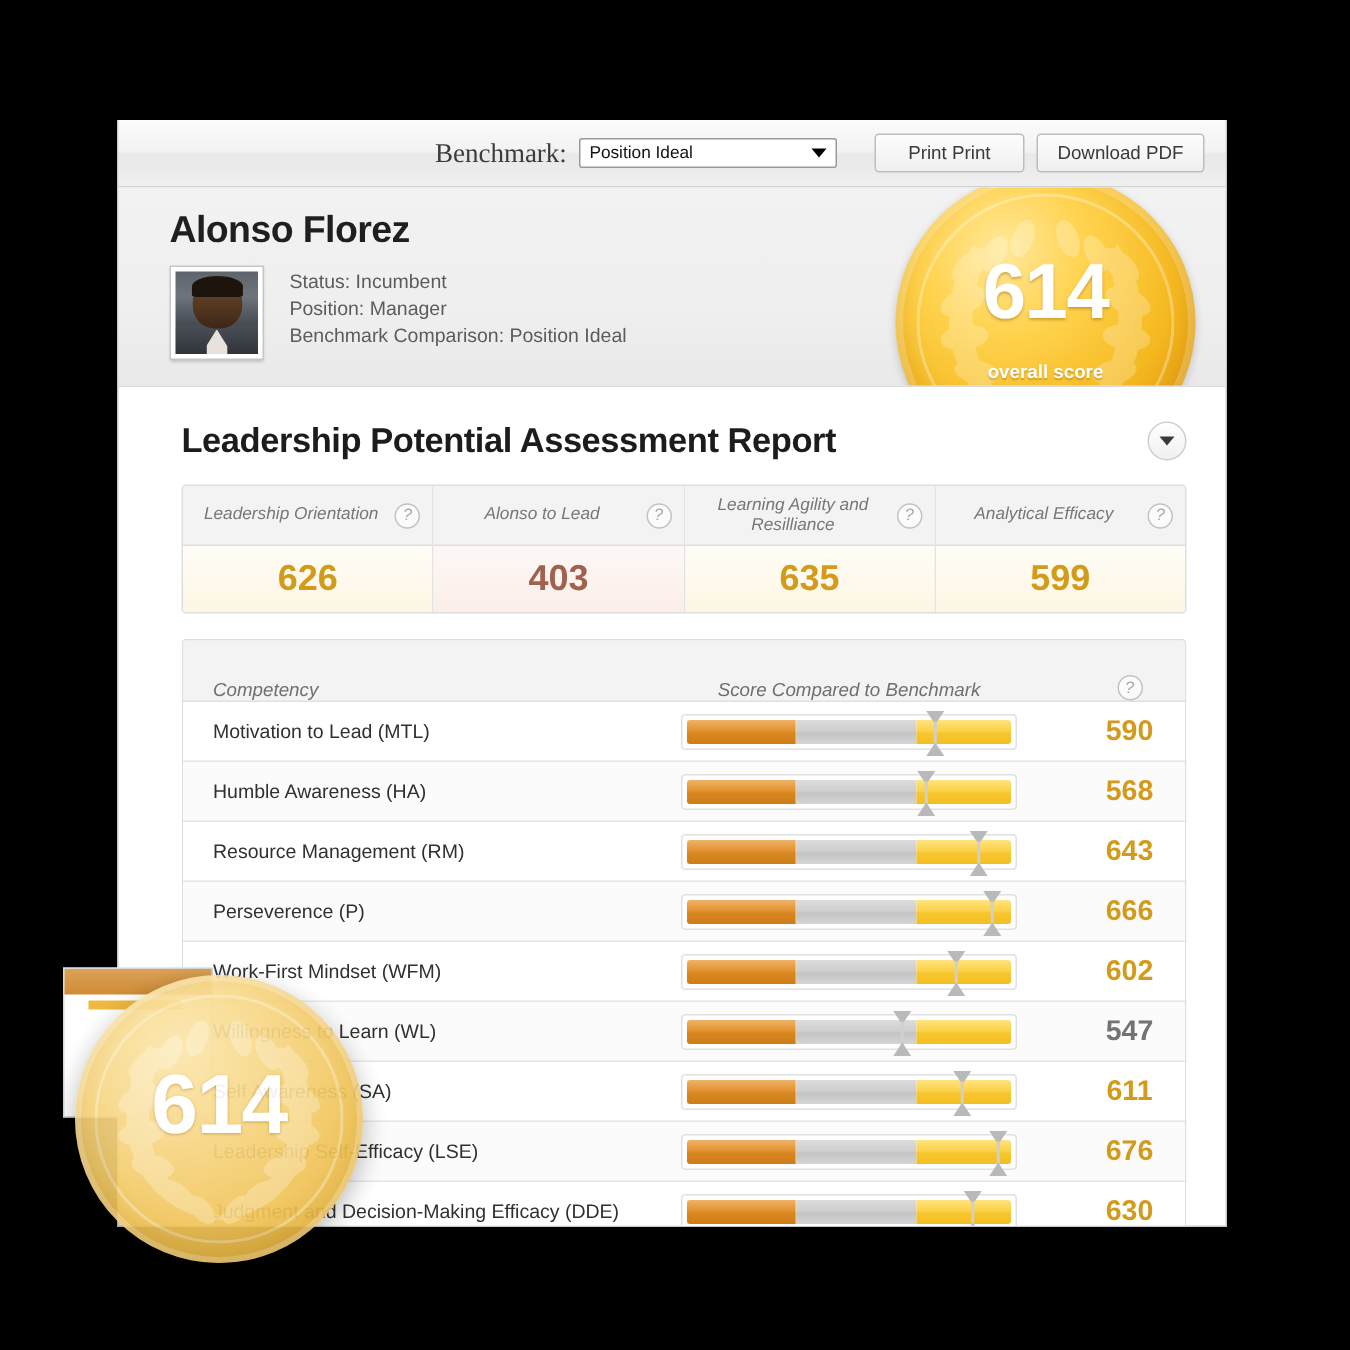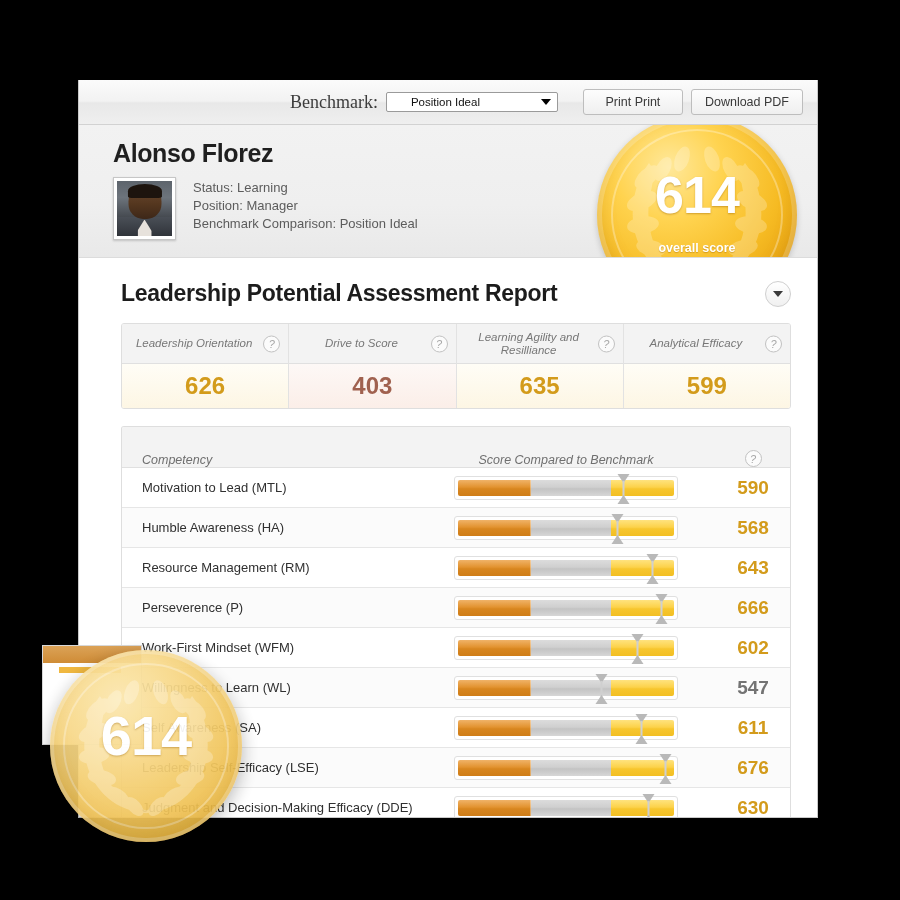--- a/index.html
+++ b/index.html
@@ -36,21 +36,21 @@
     font-size: 18px; color: #3c3c3c; margin-right: 8px; font-family: Liberation Serif, serif;
   }
   .bench-select {
     position: relative;
     width: 172px; height: 20px;
     background: #ffffff;
     border: 1px solid #9a9a9a;
     border-radius: 2px;
     font-size: 11.5px; color: #111;
     display: flex; align-items: center;
-    padding-left: 24px;
+    padding-left: 6px;
     margin-right: 17px;
   }
   .bench-select .caret {
     position: absolute; right: 6px; top: 50%;
     transform: translateY(-50%);
     width: 0; height: 0;
     border-left: 5px solid transparent;
     border-right: 5px solid transparent;
     border-top: 6px solid #000;
   }
@@ -377,21 +377,21 @@
       <div class="prow">
         <div class="avatar">
           <div class="face">
             <div class="body"></div>
             <div class="head"></div>
             <div class="hair"></div>
             <div class="shirt"></div>
           </div>
         </div>
         <div class="pmeta">
-          <div>Status: Learning</div>
+          <div>Status: Incumbent</div>
           <div>Position: Manager</div>
           <div>Benchmark Comparison: Position Ideal</div>
         </div>
       </div>
 
       <div class="medal-hero">
         <div class="medal">
           <svg class="wreath" viewBox="0 0 200 200">
             <g fill="#ffffff" opacity="0.55">
               <path d="M100 170 C70 168 46 148 38 118 C32 94 38 66 52 48 C58 55 56 66 54 76 C48 100 52 128 68 146 C78 157 90 164 100 167 Z"></path>
@@ -432,21 +432,21 @@
       <div class="cat-grid">
           <div class="cat-cell">
             <div class="cat-head">
               <span>Leadership Orientation</span>
               <div class="qmark">?</div>
             </div>
             <div class="cat-val gold">626</div>
           </div>
           <div class="cat-cell">
             <div class="cat-head">
-              <span>Drive to Score</span>
+              <span>Alonso to Lead</span>
               <div class="qmark">?</div>
             </div>
             <div class="cat-val low">403</div>
           </div>
           <div class="cat-cell">
             <div class="cat-head">
               <span>Learning Agility and Resilliance</span>
               <div class="qmark">?</div>
             </div>
             <div class="cat-val gold">635</div>

